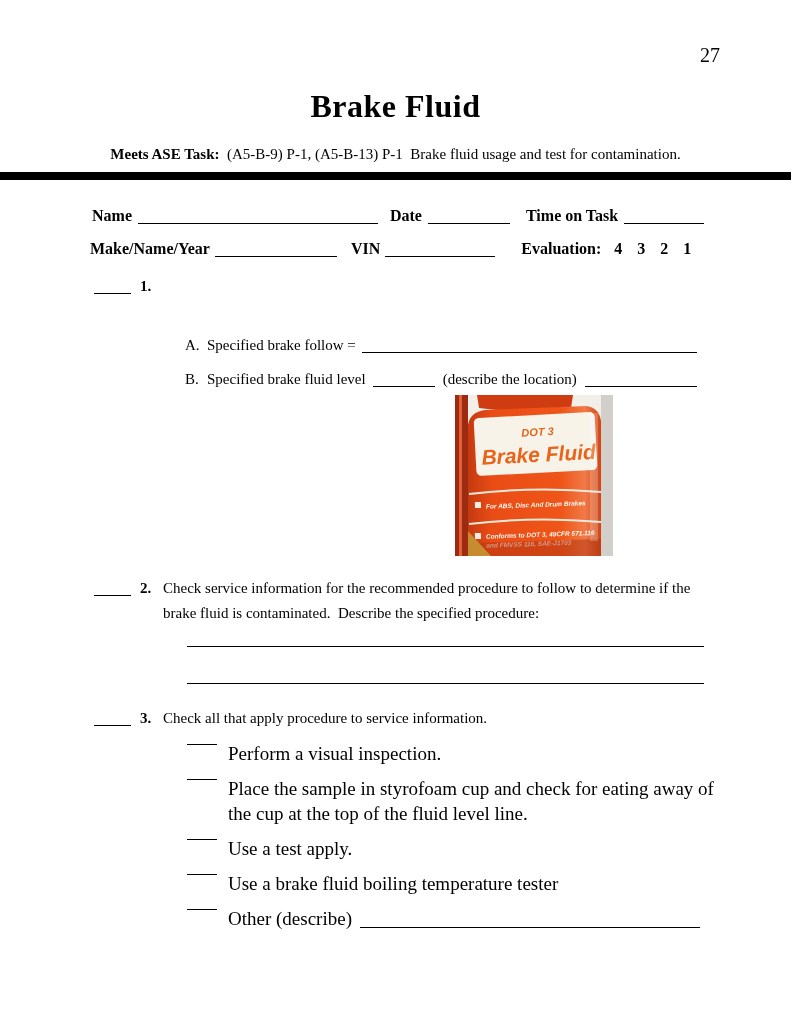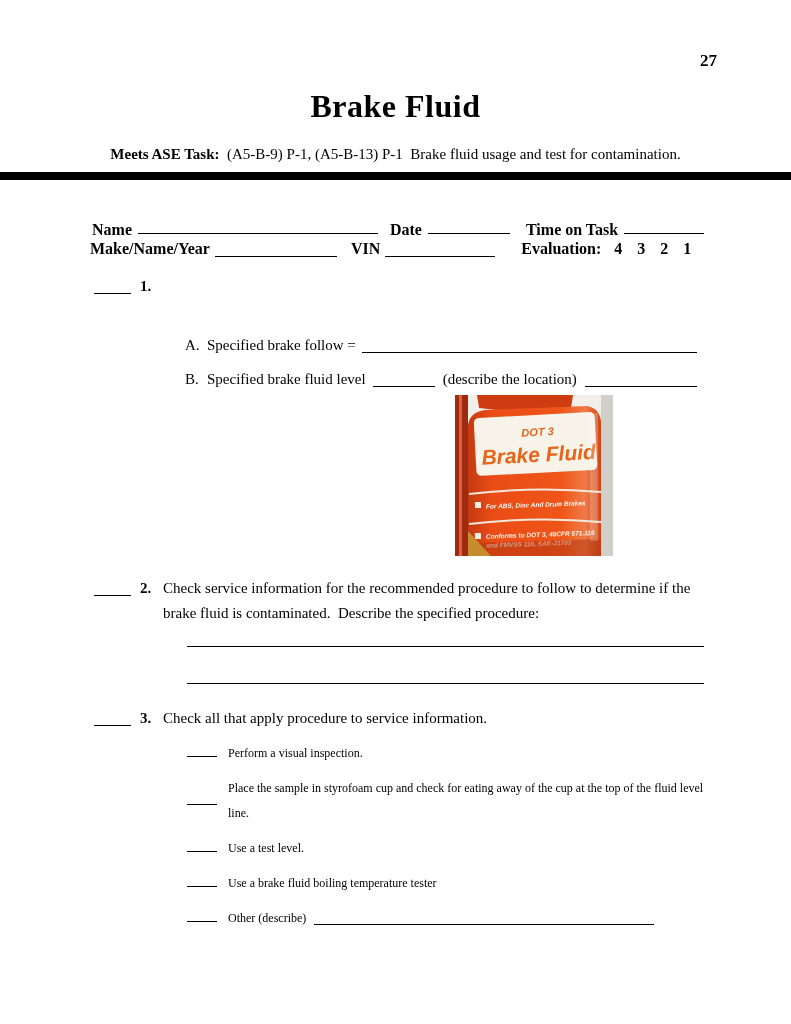--- a/index.html
+++ b/index.html
@@ -9,38 +9,38 @@
     height: 1024px;
     background: #ffffff;
     font-family: "Liberation Serif", serif;
     color: #000;
     overflow: hidden;
   }
   .abs { position: absolute; }
   .bold { font-weight: bold; }
   .prewrap { white-space: pre-wrap; }
 
-  .page-number { left:700px; top:51px; font-size:17px; font-weight:bold; }
+  .page-number { left:700px; top:44px; font-size:20px; font-weight:normal; }
   .title { left:0; top:88px; width:791px; text-align:center; font-size:32px; font-weight:bold; letter-spacing:0.5px; }
   .ase-line { left:0; top:146px; width:791px; text-align:center; font-size:15px; }
   .thick-rule { left:0; top:172px; width:791px; height:8px; background:#000; }
 
   .flexrow { display:flex; align-items:baseline; font-size:15px; }
   .label { font-weight:bold; font-size:16px; white-space:nowrap; }
 
   .blank {
     display:inline-block;
     border-bottom:1.5px solid #000;
     transform: translateY(3px);
     height:0;
     flex:none;
   }
   .fill-line { flex:1; border-bottom:1.5px solid #000; transform:translateY(3px); height:0; }
 
-  .row1 { left:92px; top:221px; width:612px;align-items:center; }
+  .row1 { left:92px; top:207px; width:612px; }
   .row2 { left:90px; top:240px; width:616px; }
   .eval-nums { display:flex; gap:15px; margin-left:13px; font-weight:bold; font-size:16px; }
 
   .q-item { display:flex; align-items:baseline; font-size:15px; line-height:25px; }
   .q-blank { width:37px; margin-left:2px; }
   .q-num { font-weight:bold; margin-left:9px; width:18px; flex:none; }
   .q-text { margin-left:5px; width:545px; }
 
   .q1 { left:92px; top:274px; width:700px; }
   .q1a { left:185px; top:337px; width:512px; }
@@ -51,21 +51,21 @@
   .photo { left:455px; top:395px; width:158px; height:161px; }
 
   .q2 { left:92px; top:576px; width:700px; }
   .ans-line { left:187px; width:517px; height:0; border-bottom:1.5px solid #000; }
   .ans-line-1 { top:646px; }
   .ans-line-2 { top:683px; }
 
   .q3 { left:92px; top:706px; width:700px; }
 
   .options { left:187px; top:741px; width:540px; display:flex; flex-direction:column; }
-  .option { display:flex; align-items:center; font-size:12px; line-height:25px; margin-bottom:10px; }
+  .option { display:flex; align-items:flex-start; font-size:19px; line-height:25px; margin-bottom:10px; }
   .opt-blank { width:30px; margin-right:11px; }
   .opt-text { flex:1; }
   .opt-row-inner { display:flex; align-items:baseline; }
   .opt-fill { display:inline-block; width:340px; border-bottom:1.5px solid #000; transform:translateY(3px); height:0; margin-left:8px; }
 
   
   .bottle-dot  { font: italic bold 11px "Liberation Sans", sans-serif; fill:#e2661c; text-anchor:middle; }
   .bottle-name { font: italic bold 21px "Liberation Sans", sans-serif; fill:#e8641a; text-anchor:middle; }
   .bottle-small{ font: italic bold 6.5px "Liberation Sans", sans-serif; fill:#fdf6ec; }
 </style>
@@ -198,21 +198,21 @@
           <span class="opt-row-inner">
             <span>Place the sample in styrofoam cup and check for eating away of the cup at the top of the fluid level line.</span>
           </span>
         </div>
       </div>
 
       <div class="option">
         <span class="blank opt-blank"></span>
         <div class="opt-text">
           <span class="opt-row-inner">
-            <span>Use a test level.</span>
+            <span>Use a test apply.</span>
           </span>
         </div>
       </div>
 
       <div class="option">
         <span class="blank opt-blank"></span>
         <div class="opt-text">
           <span class="opt-row-inner">
             <span>Use a brake fluid boiling temperature tester</span>
           </span>

